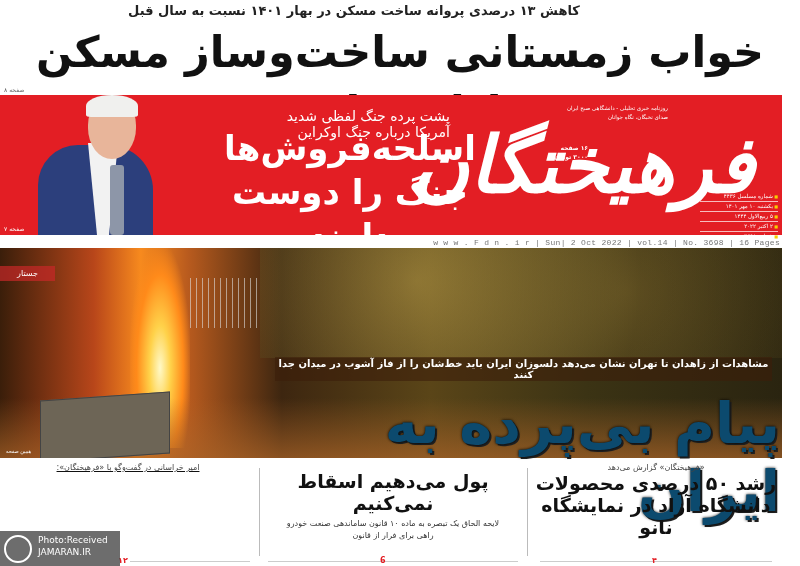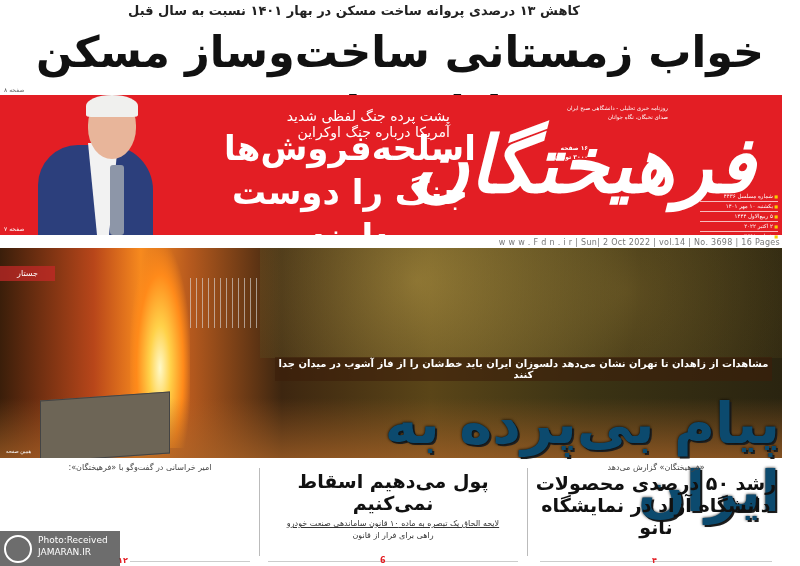--- a/index.html
+++ b/index.html
@@ -32,21 +32,21 @@
   .masthead-tagline { position: absolute; top: 104px; left: 548px; width: 120px; font-size: 5.5px; color: #fff; direction: rtl; line-height: 9px; text-align: right;}
   .masthead-price { position: absolute; top: 143px; left: 548px; width: 40px; font-size: 6px; color: #fff; direction: rtl; line-height: 9px; font-weight: bold; text-align: right;}
   .logo { position: absolute; top: 100px; left: 555px; width: 200px; height: 135px; color: #fff;
     font-family: "DejaVu Serif", serif; font-size: 78px; font-weight: bold; font-style: italic; direction: rtl;
     text-align: center; line-height: 130px; }
   .issue-info { position: absolute; top: 192px; left: 700px; width: 78px; direction: rtl; font-size: 5.5px; color: #fff; line-height: 8px; text-align: right;}
   .issue-info div { border-bottom: 0.5px solid rgba(255,255,255,0.7); }
   .issue-info div::before { content: "■ "; color: #f5d000; font-size: 4px; }
 
   .dateline { position: absolute; top: 238px; left: 0; width: 782px; text-align: right; font-size: 8px;
-    color: #777; letter-spacing: 0.3px; padding-right: 2px; }
+    color: #777; letter-spacing: 0.3px; padding-right: 2px; font-family: Liberation Mono, monospace; }
 
   .main-photo { position: absolute; top: 248px; left: 0; width: 782px; height: 210px; overflow: hidden;
     background: linear-gradient(90deg,#3a1e0a 0%,#b8461a 12%,#f78a1e 18%,#b95b1e 24%,#3d2610 36%,#5a4518 55%,#3b3314 75%,#2a2410 100%); padding-left: 28px; }
   .photo-tree-overlay { position: absolute; left: 260px; top: 0; width: 522px; height: 110px;
     background: radial-gradient(circle at 30% 30%, rgba(200,170,80,0.5), rgba(40,30,10,0.2) 60%),
                 radial-gradient(circle at 70% 40%, rgba(170,140,60,0.45), rgba(20,30,10,0.1) 60%); }
   .photo-fence { position: absolute; left: 190px; top: 30px; width: 70px; height: 50px;
     background: repeating-linear-gradient(90deg, #ddd 0 1px, transparent 1px 6px); opacity: 0.6; }
   .photo-flame { position: absolute; left: 130px; top: 0; width: 60px; height: 200px;
     background: radial-gradient(ellipse at 50% 60%, #fff9c8 0%, #ffd24a 25%, #ff8a1a 55%, rgba(255,120,20,0) 75%); }
@@ -60,21 +60,21 @@
 
   .photo-subline { position: absolute; top: 357px; left: 275px; width: 497px; background: rgba(60,30,10,0.6);
     color: #fff; font-size: 10px; direction: rtl; text-align: center; font-weight: bold; padding: 1px 0; }
   .photo-headline { position: absolute; top: 390px; left: 260px; width: 520px; text-align: right; color: #0c4a6e;
     font-size: 56px; font-weight: 900; direction: rtl; line-height: 68px; letter-spacing: -1px;
     text-shadow: 0 0 3px #000, 2px 2px 0 #222; }
 
   .col { position: absolute; top: 460px; height: 100px; direction: rtl; text-align: center; }
   .col-right { left: 530px; width: 252px; }
   .col-mid { left: 262px; width: 262px; }
-  .col-left { left: 12px; width: 256px; }
+  .col-left { left: 0; width: 256px; text-decoration: underline; }
   .col .kick { font-size: 8px; color: #444; margin-top: 3px; }
   .col .head { font-size: 19px; font-weight: 900; line-height: 22px; color: #111; letter-spacing: -0.5px; }
   .col .lede { font-size: 8px; color: #333; line-height: 12px; }
   .col-divider { position: absolute; top: 468px; width: 1px; height: 88px; background: #bbb; }
   .page-badge { position: absolute; top: 556px; height: 10px; font-size: 8px; color: #e31e24; font-weight: bold; }
   .rule { position: absolute; top: 561px; height: 1px; background: #ccc; }
 
   .watermark { position: absolute; left: 0; top: 531px; width: 120px; height: 35px; background: rgba(60,60,60,0.75);
     color: #fff; font-size: 9px; padding: 3px 0 0 38px; line-height: 12px; }
   .watermark-logo { position: absolute; left: 4px; top: 4px; width: 28px; height: 28px; border-radius: 50%;
@@ -137,21 +137,21 @@
 <div class="photo-subline">مشاهدات از زاهدان تا تهران نشان می‌دهد دلسوزان ایران باید خط‌شان را از فاز آشوب در میدان جدا کنند</div>
 <div class="photo-headline">پیام بی‌پرده به ایران</div>
 
 <div class="col col-right">
   <div class="kick">«فرهیختگان» گزارش می‌دهد</div>
   <div class="head">رشد ۵۰ درصدی محصولات دانشگاه آزاد در نمایشگاه نانو</div>
 </div>
 <div class="col-divider" style="left:527px;"></div>
 <div class="col col-mid">
   <div class="head" style="margin-top:10px;">پول می‌دهیم اسقاط نمی‌کنیم</div>
-  <div class="lede" style="margin-top:4px;text-decoration:underline;">لایحه الحاق یک تبصره به ماده ۱۰ قانون ساماندهی صنعت خودرو</div>
+  <div class="lede" style="margin-top:4px;">لایحه الحاق یک تبصره به ماده ۱۰ قانون ساماندهی صنعت خودرو</div>
   <div class="lede">راهی برای فرار از قانون</div>
 </div>
 <div class="col-divider" style="left:259px;"></div>
 <div class="col col-left">
   <div class="kick">امیر خراسانی در گفت‌وگو با «فرهیختگان»:</div>
 </div>
 
 <div class="rule" style="left:540px;width:232px;"></div>
 <div class="rule" style="left:268px;width:250px;"></div>
 <div class="rule" style="left:130px;width:120px;"></div>

